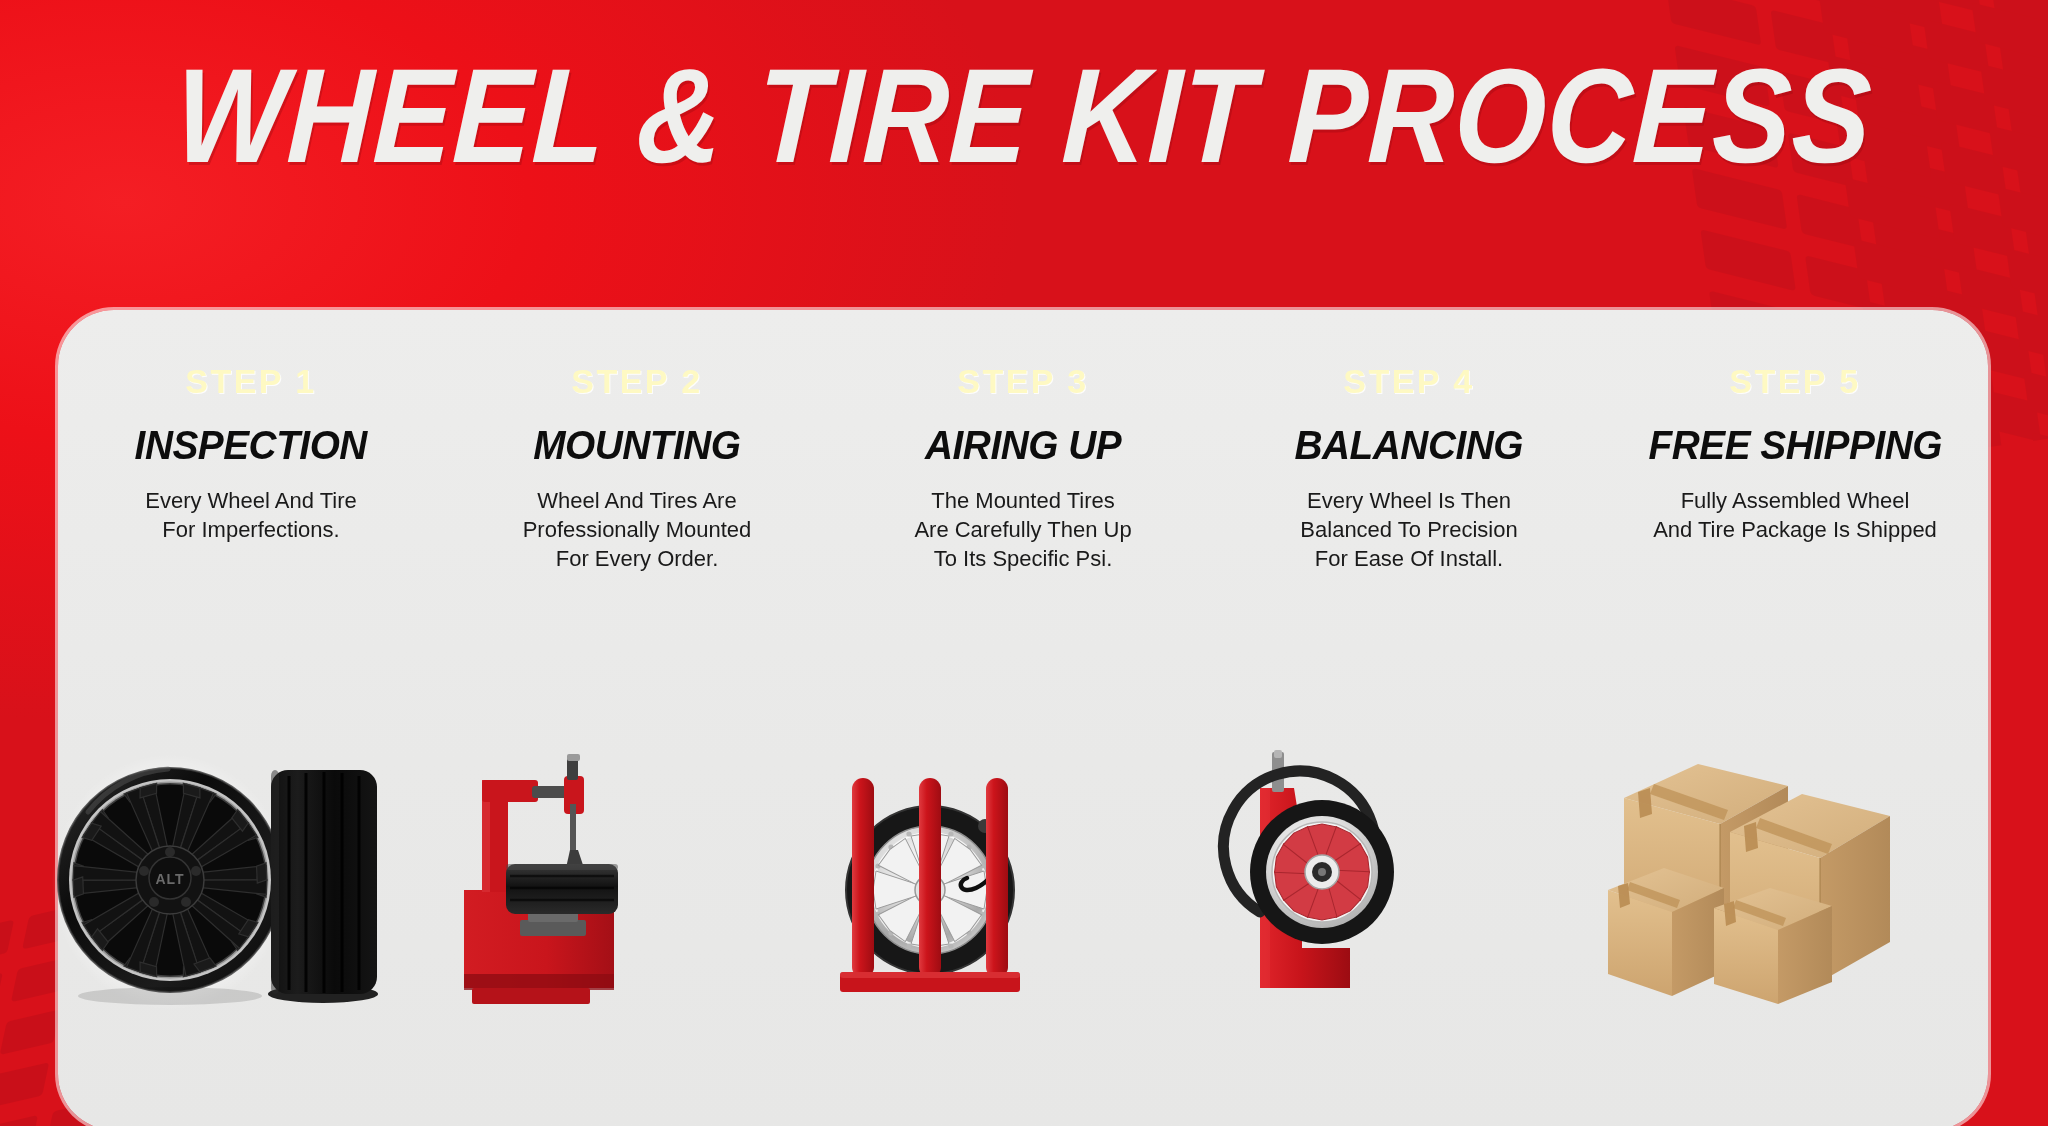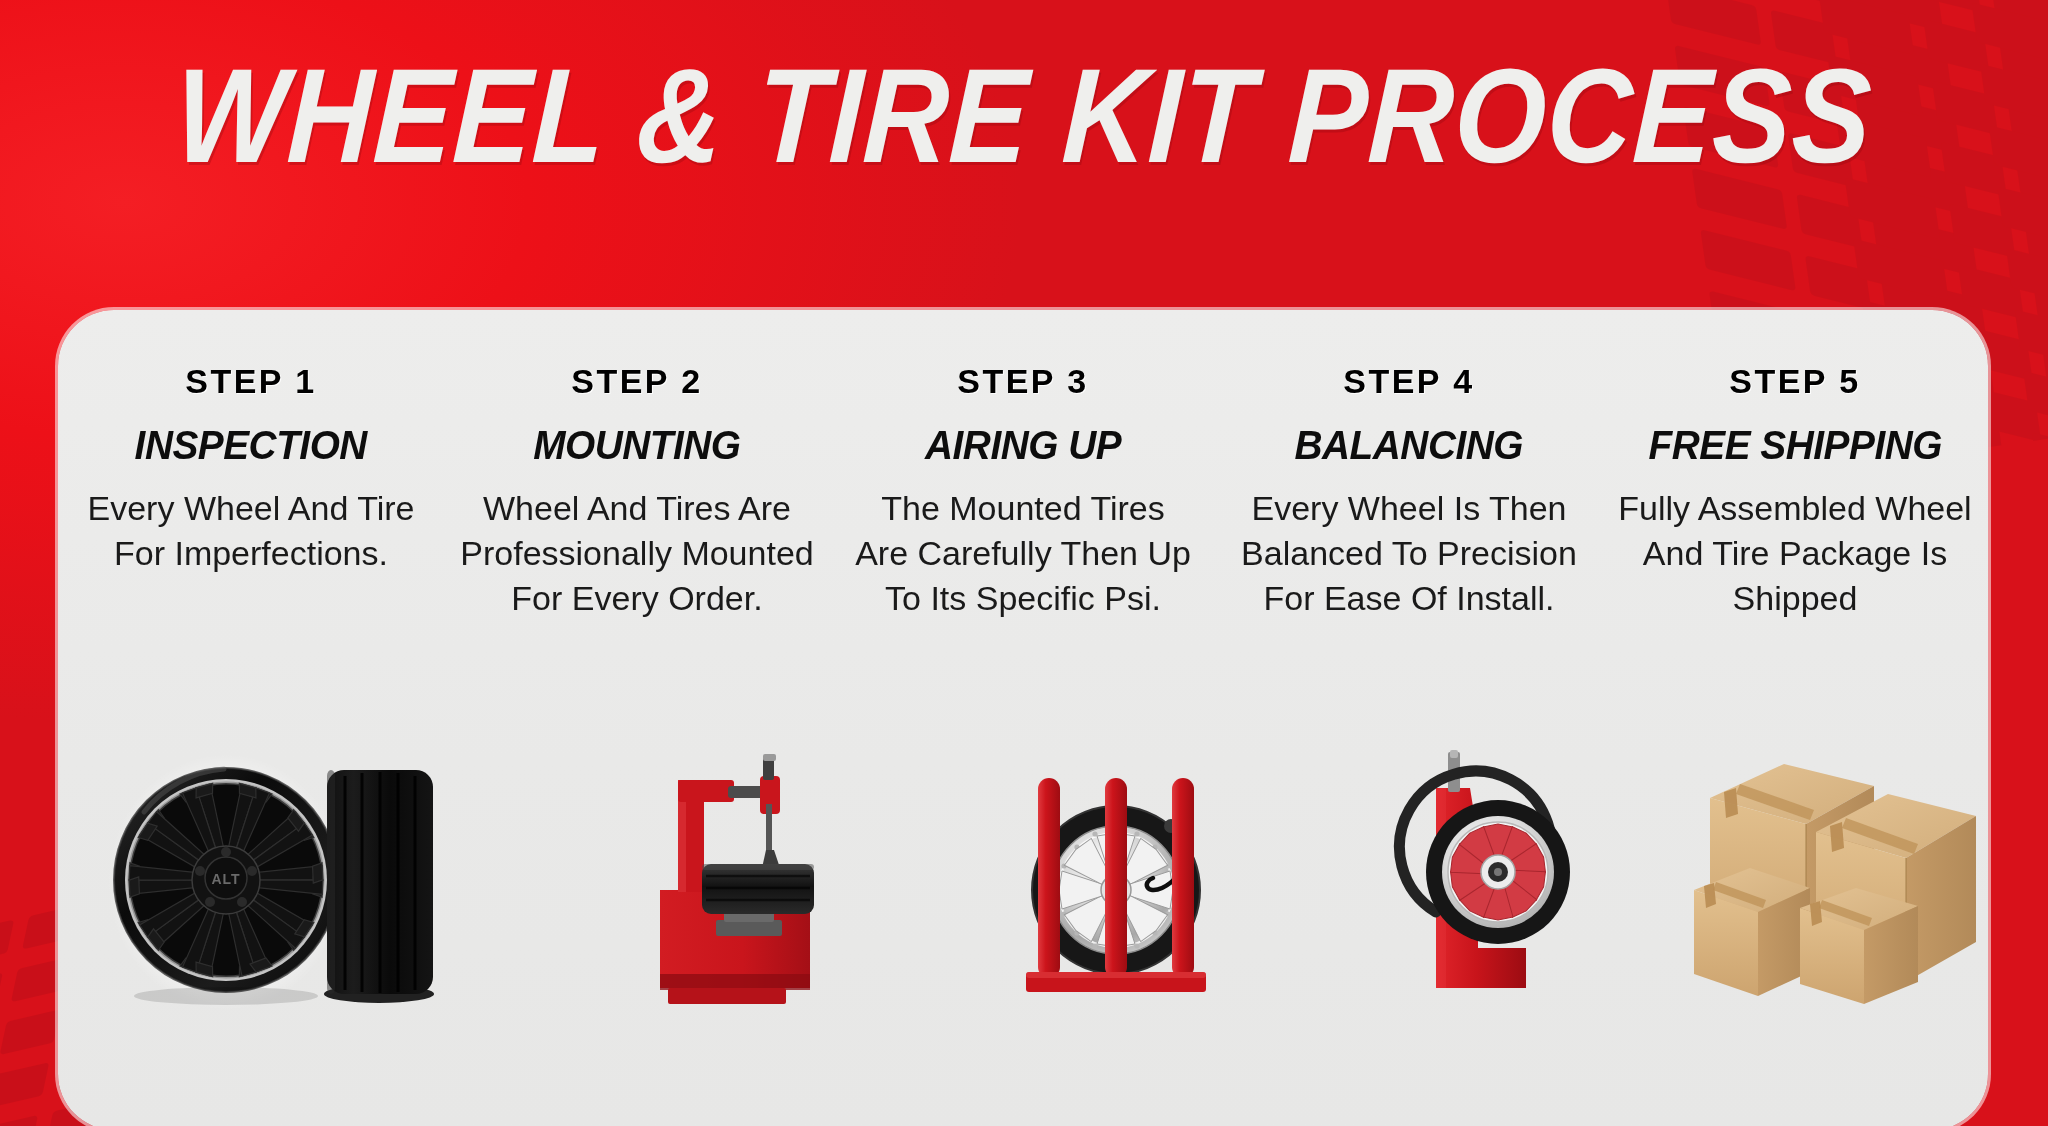--- a/index.html
+++ b/index.html
@@ -63,50 +63,50 @@
     left:58px; top:310px; width:1930px; height:820px;
     display:flex;
     z-index:6;
   }
   .step {
     flex:1 1 0;
     display:flex; flex-direction:column; align-items:center;
     padding-top:52px;
   }
   .step-num {
-    color:#000000;
+    color:#fef9c3;
     font-size:34px;
     font-weight:bold;
     letter-spacing:2.5px;
     text-shadow:1px 1px 0 rgba(255,255,255,.9);
   }
   .step-title {
     margin-top:22px;
     color:#0D0D0D;
     font-size:40px;
     font-weight:bold;
     font-style:italic;
     letter-spacing:-.5px;
     transform:scaleX(.97);
     white-space:nowrap;
   }
   .step-desc {
     margin-top:18px;
     color:#1A1A1A;
-    font-size:34px;
+    font-size:22px;
     line-height:1.32;
     text-align:center;
     font-weight:normal;
   }
   .step-art {
     margin-top:auto;
     margin-bottom:120px;
     height:270px;
     width:100%;
-    display:flex; align-items:flex-end; justify-content:flex-end;
+    display:flex; align-items:flex-end; justify-content:flex-start;
   }
   .step-art svg { display:block; overflow:visible; }
 </style>
 </head>
 <body>
 
 <div id="bg"></div>
 
 <svg id="tread-tr" viewBox="0 0 420 520" xmlns="http://www.w3.org/2000/svg" aria-hidden="true">
   <defs>

